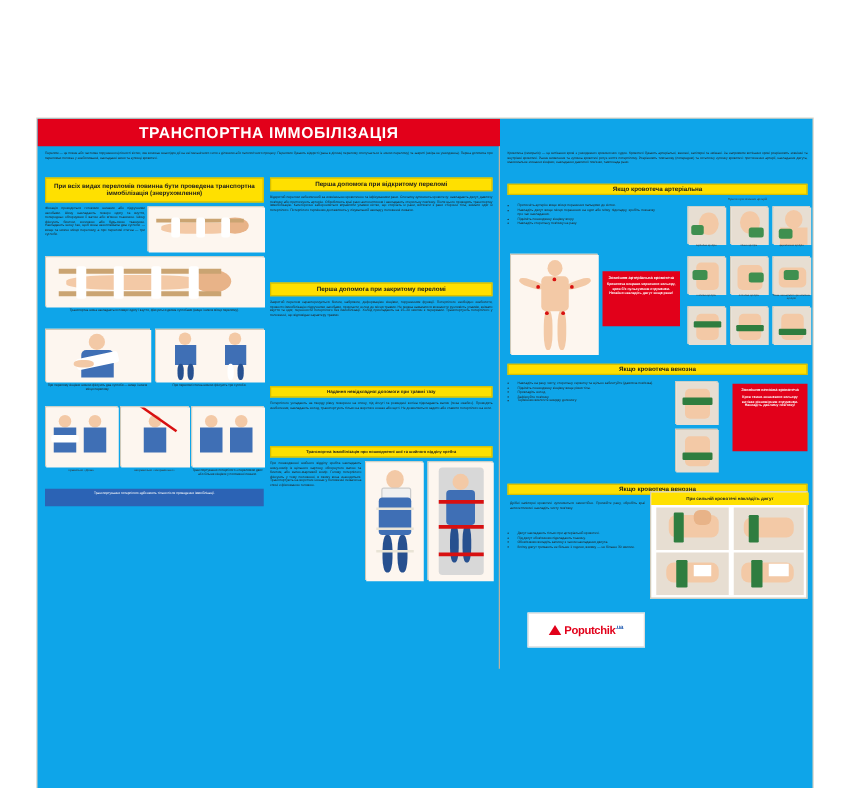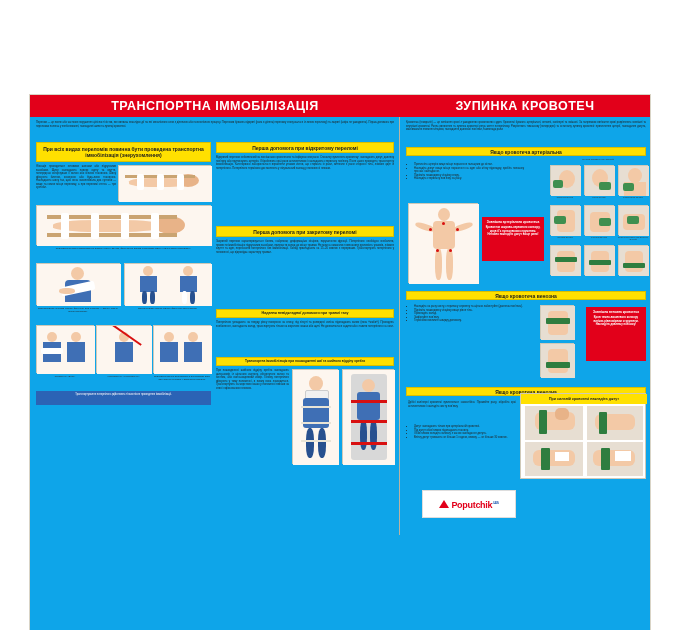--- a/index.html
+++ b/index.html
@@ -105,21 +105,20 @@
     width:0;height:0;border-left:5px solid transparent;border-right:5px solid transparent;
     border-bottom:8px solid #e2001a;margin-right:2px;
   }
 </style>
 </head>
 <body>
 
 <div class="poster">
 
   <div class="hdr hdr-left">ТРАНСПОРТНА ІММОБІЛІЗАЦІЯ</div>
-  <div class="hdr hdr-right">ЗУПИНКА КРОВОТЕЧ</div>
   <div class="divider"></div>
 
   <div class="intro" style="left:6px;top:26px;width:358px;">Перелом — це повне або часткове порушення цілісності кістки, яке виникає внаслідок дії на неї механічного сили з ділянкою або патологічного процесу. Переломи бувають відкриті (рана в ділянці перелому сполучається із зоною перелому) та закриті (шкіра не ушкоджена). Перша допомога при переломах полягає у знеболюванні, накладанні шини та зупинці кровотечі.</div>
 
   <div class="sect-title" style="left:6px;top:47px;width:175px;height:20px;">При всіх видах переломів повинна бути проведена транспортна іммобілізація (знерухомлення)</div>
 
   <div class="body-text" style="left:6px;top:70px;width:80px;">Фіксація проводиться готовими шинами або підручними засобами. Шину накладають поверх одягу та взуття, попередньо обгорнувши її ватою або м'якою тканиною. Шину фіксують бинтом, косинкою або будь-якою тканиною. Накладають шину так, щоб вона захоплювала два суглоби — вище та нижче місця перелому, а при переломі стегна — три суглоби.</div>
 
   <div class="card" style="left:88px;top:70px;width:93px;height:36px;">
     <div class="ill" style="left:0;top:0;width:93px;height:36px;background:#fdf6ef;">

